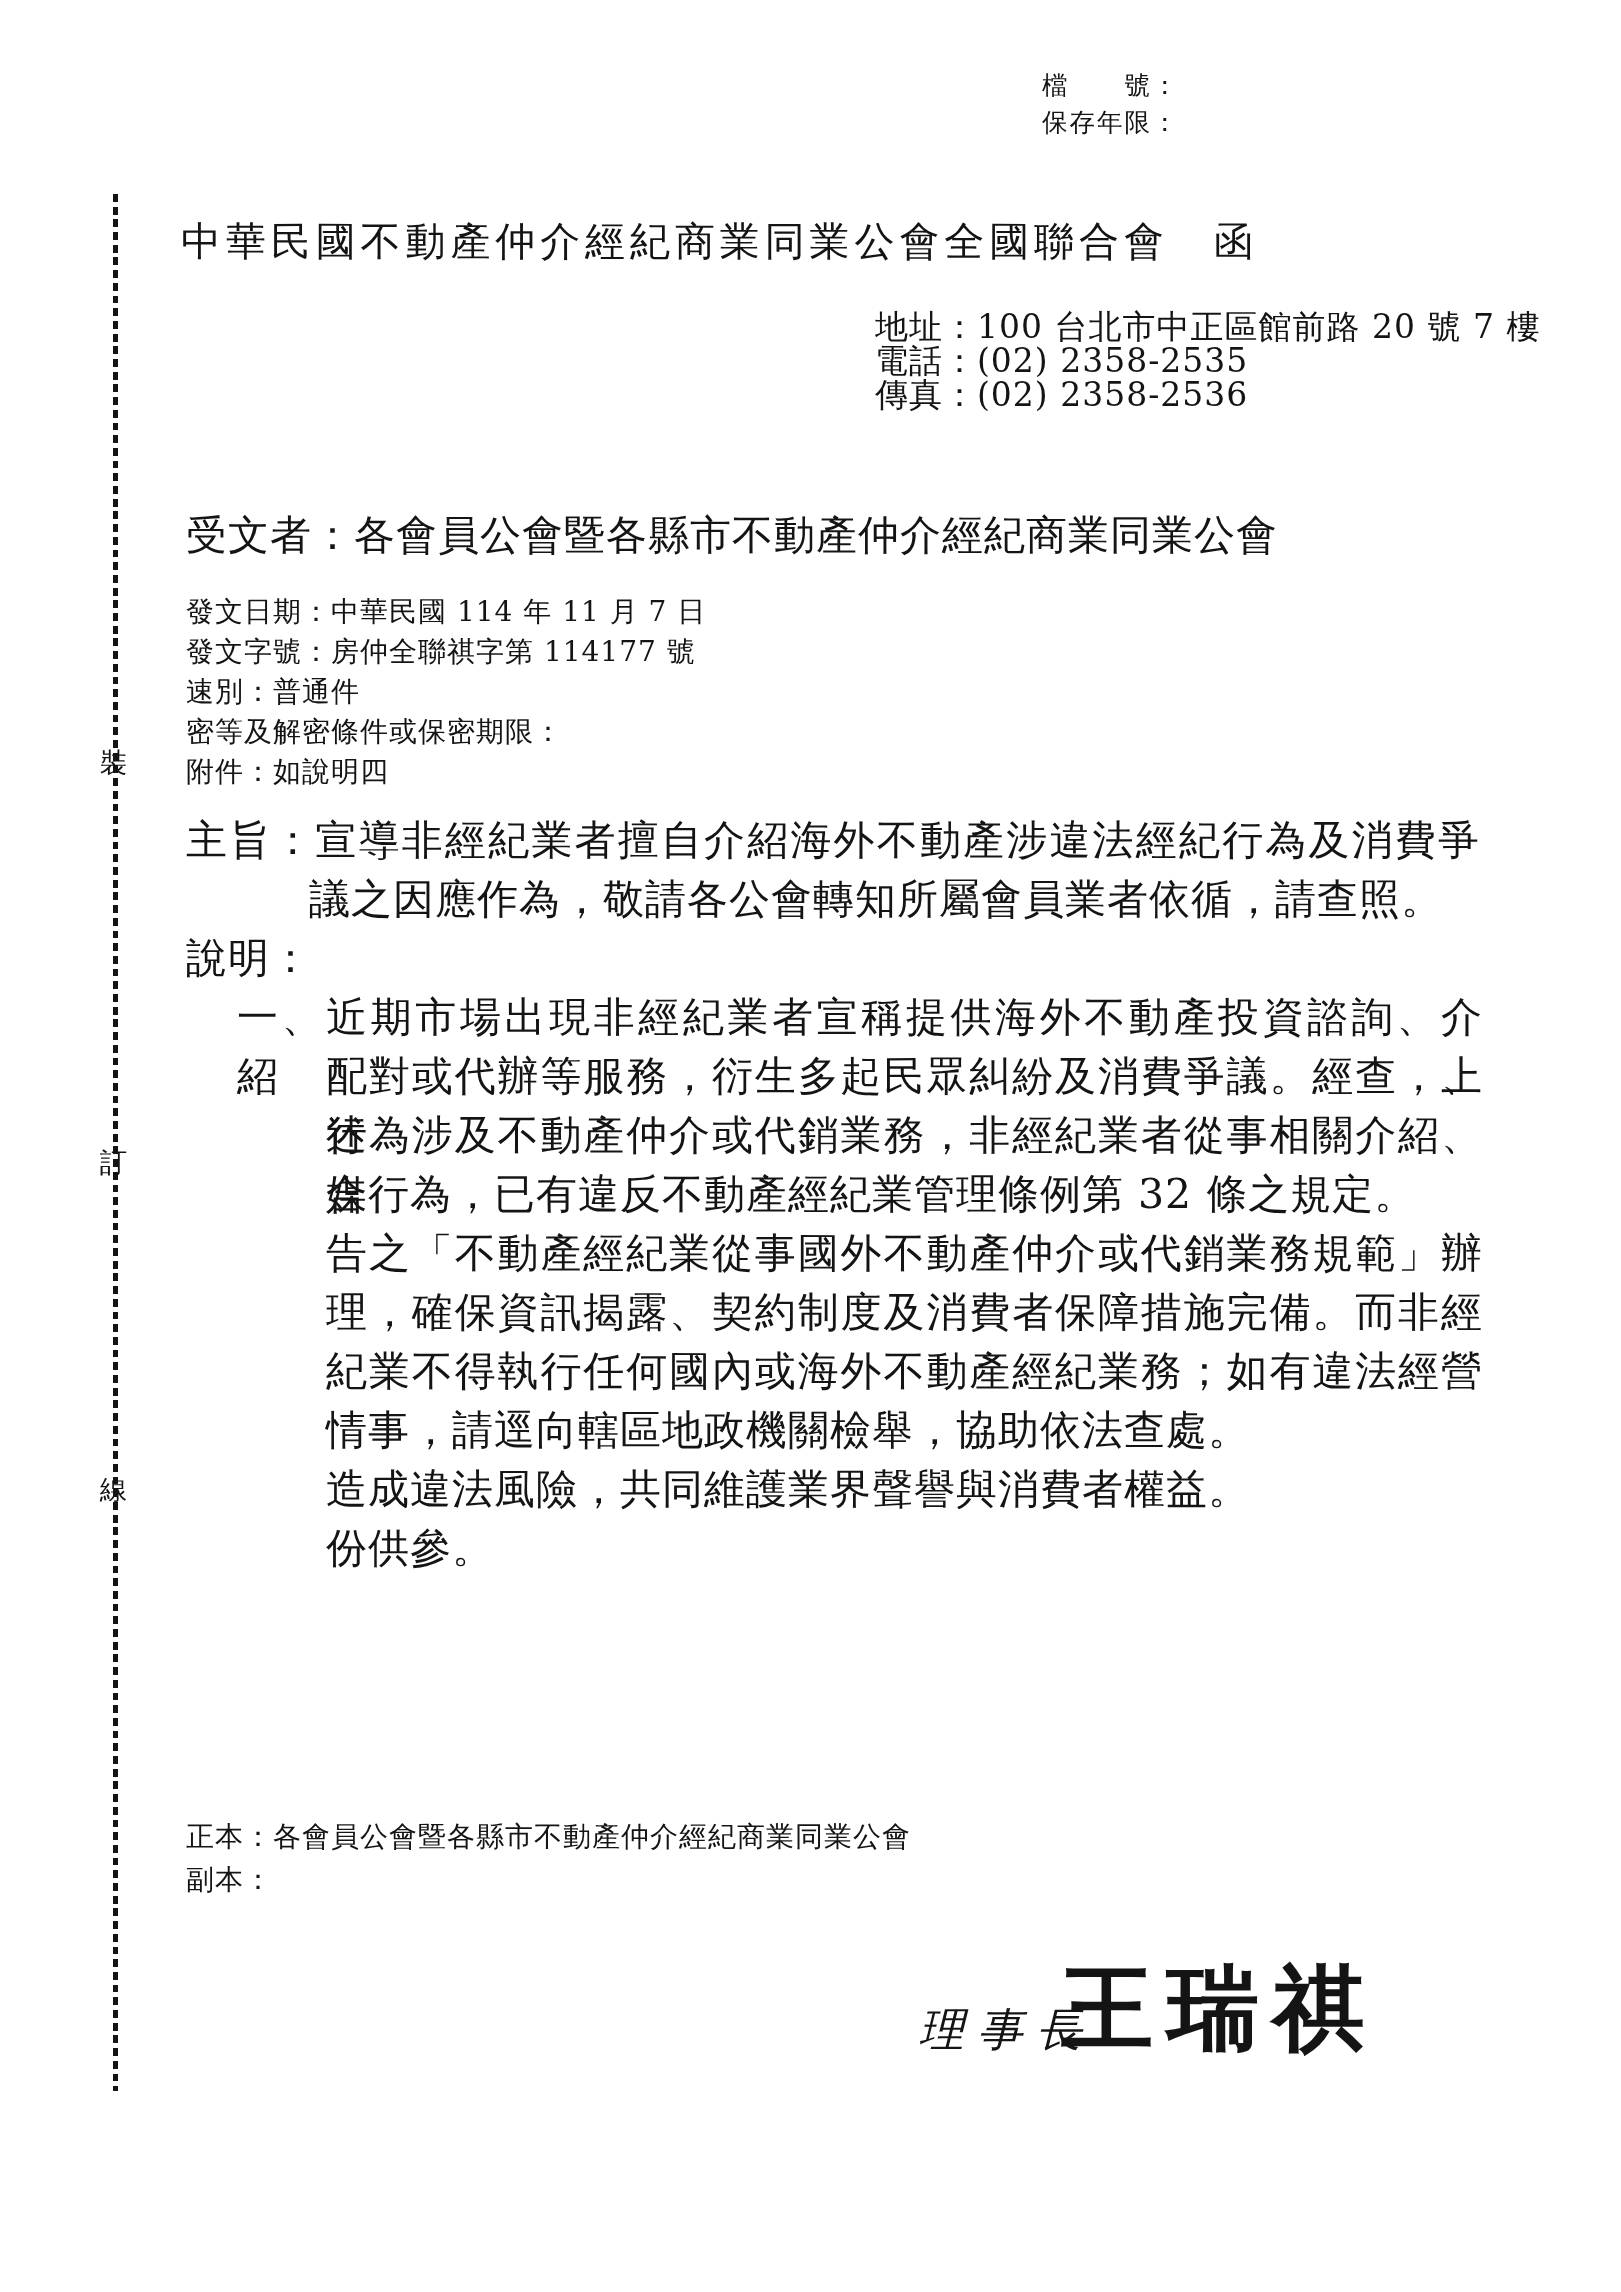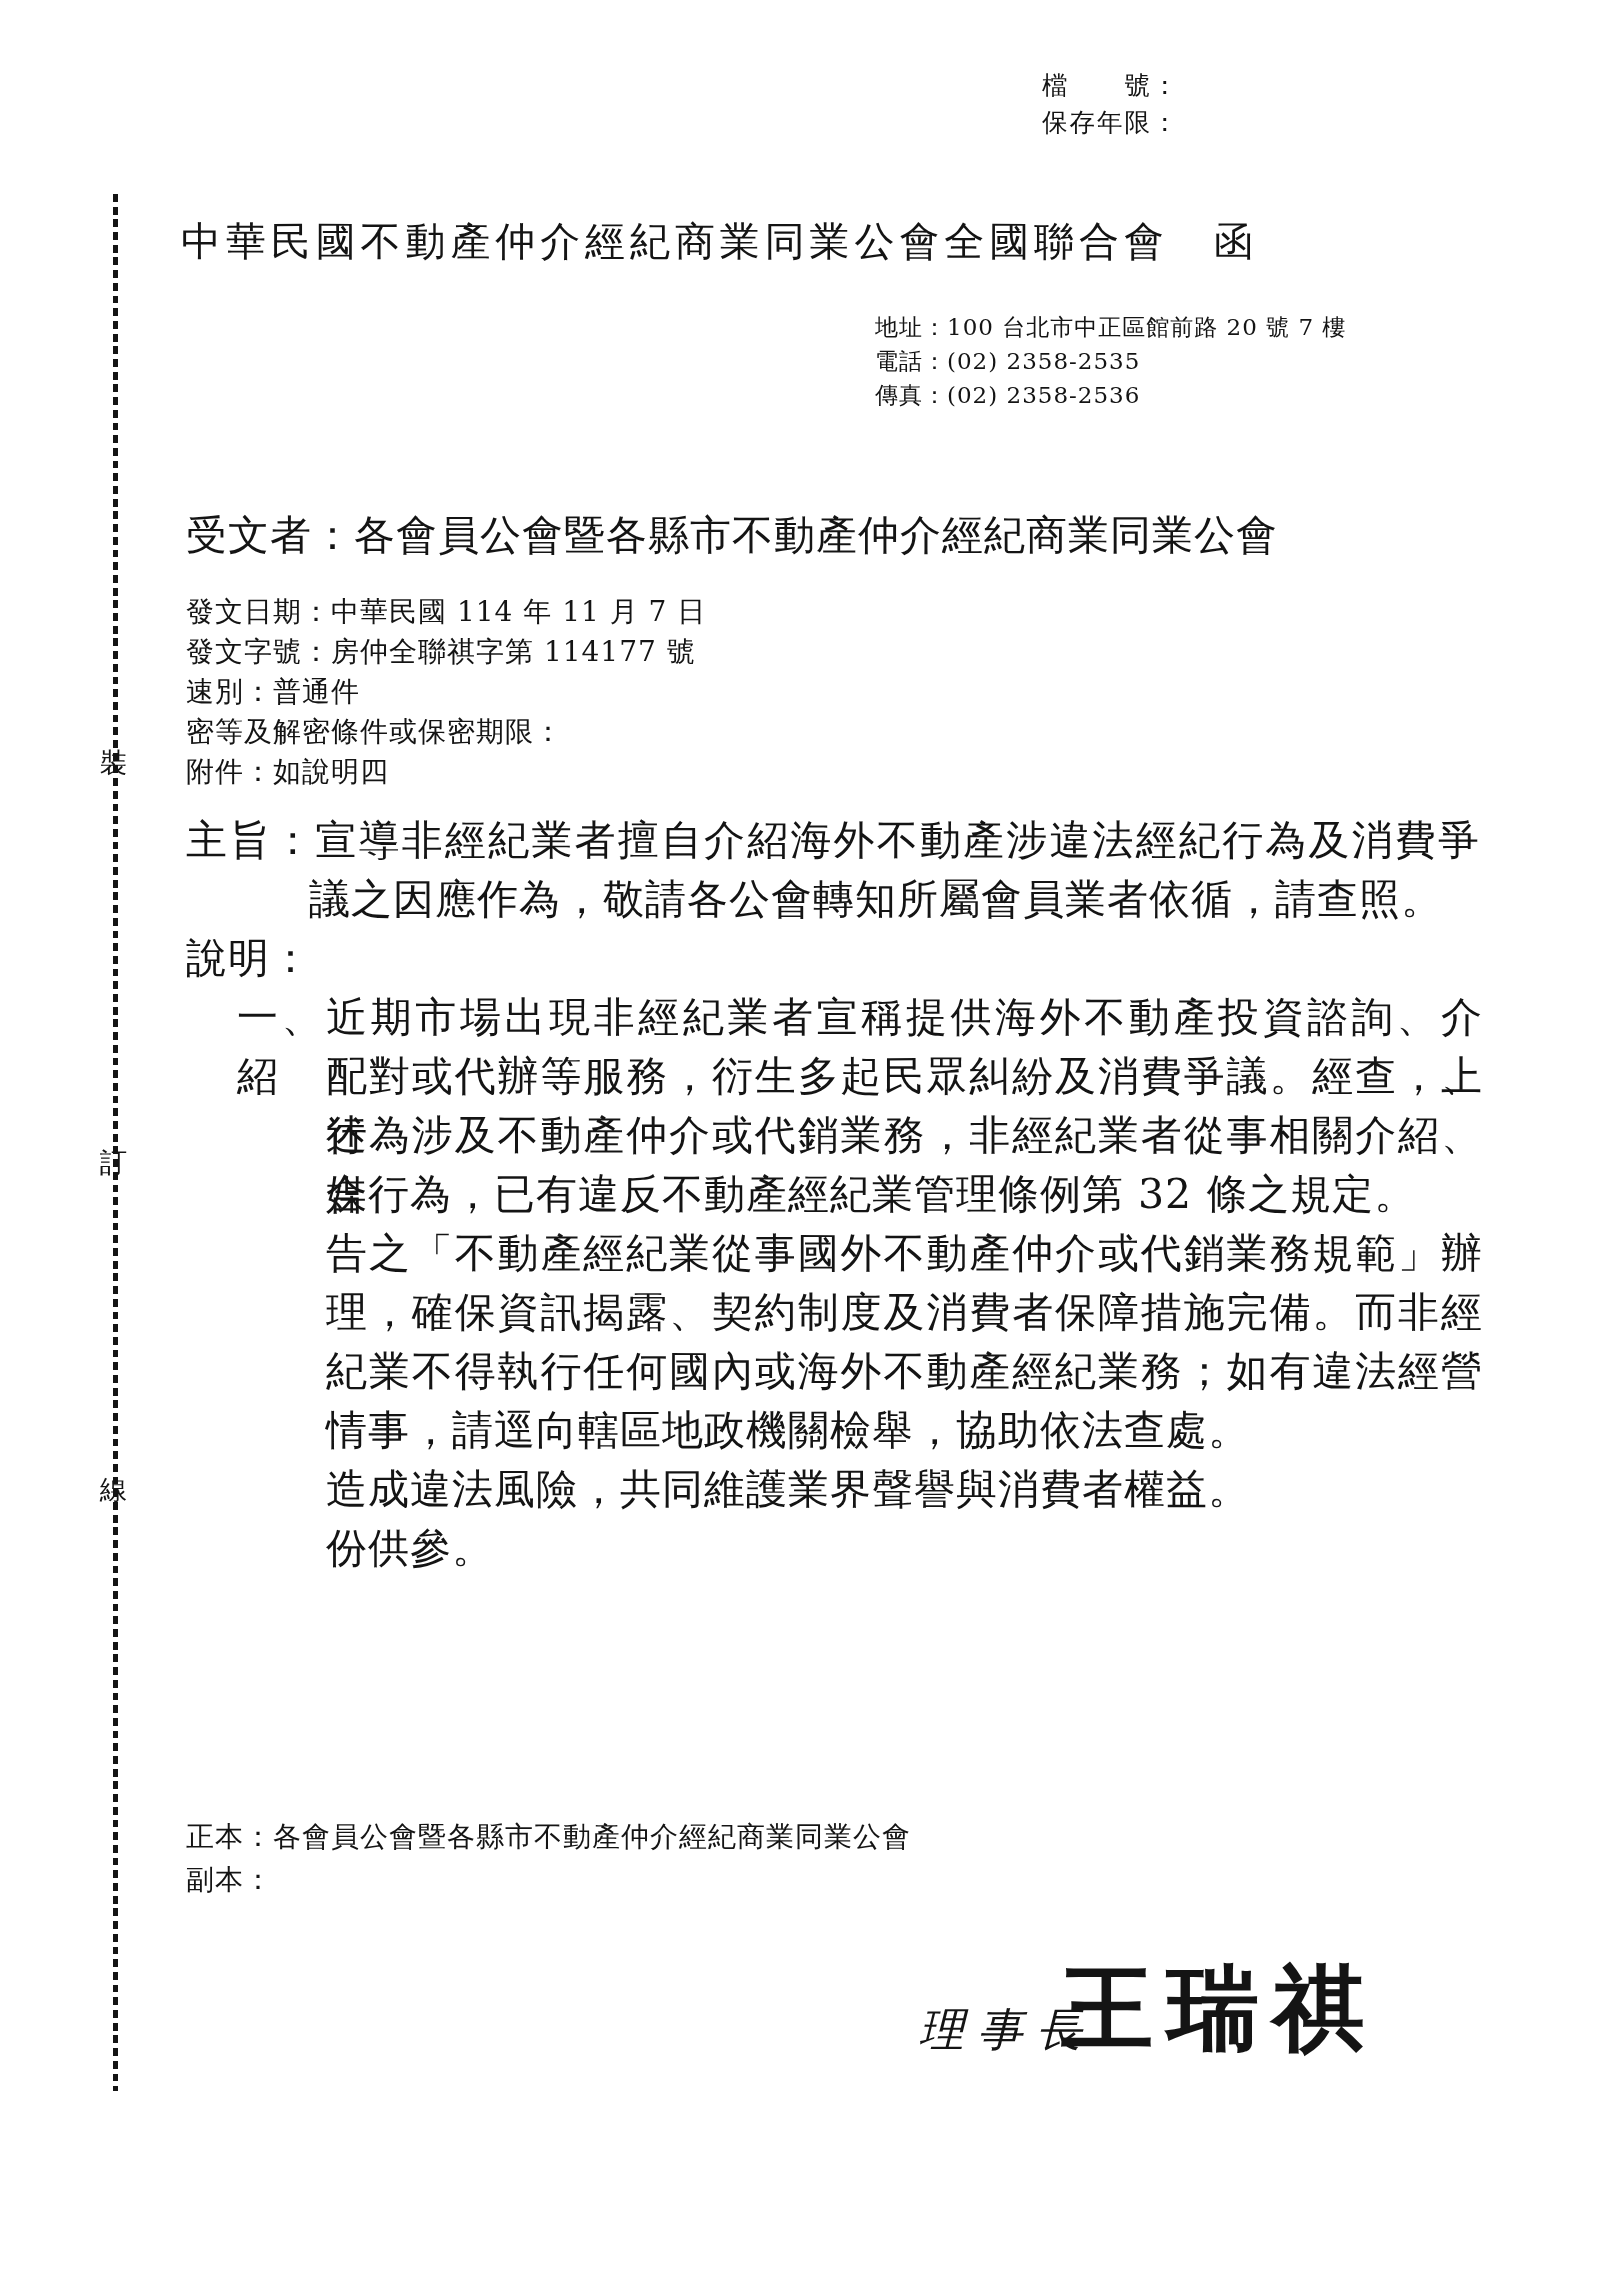--- a/index.html
+++ b/index.html
@@ -14,21 +14,21 @@
   }
   .abs { position: absolute; }
 
   
   .fileno { left:1042px; top:67px; font-size:25.5px; line-height:37px; letter-spacing:2px;text-align:center; }
 
   
   .doc-title { left:155px; top:214px; font-size:40px; letter-spacing:4.9px; white-space:nowrap;margin-left:26px; }
 
   
-  .sender { left:875px; top:310px; font-size:23px; line-height:34px; letter-spacing:1px; }
+  .sender { left:875px; top:310px; font-size:33px; line-height:34px; letter-spacing:1px; }
 
   
   .recipient { left:186px; top:508px; font-size:41px; letter-spacing:1px; white-space:nowrap; }
 
   
   .meta { left:186px; top:592px; font-size:28px; line-height:40px; letter-spacing:1px; }
 
   
   .docbody { left:186px; top:811px; width:1299px; }
   .bl { font-size:41px; height:59px; line-height:59px; letter-spacing:1px; white-space:nowrap; }

